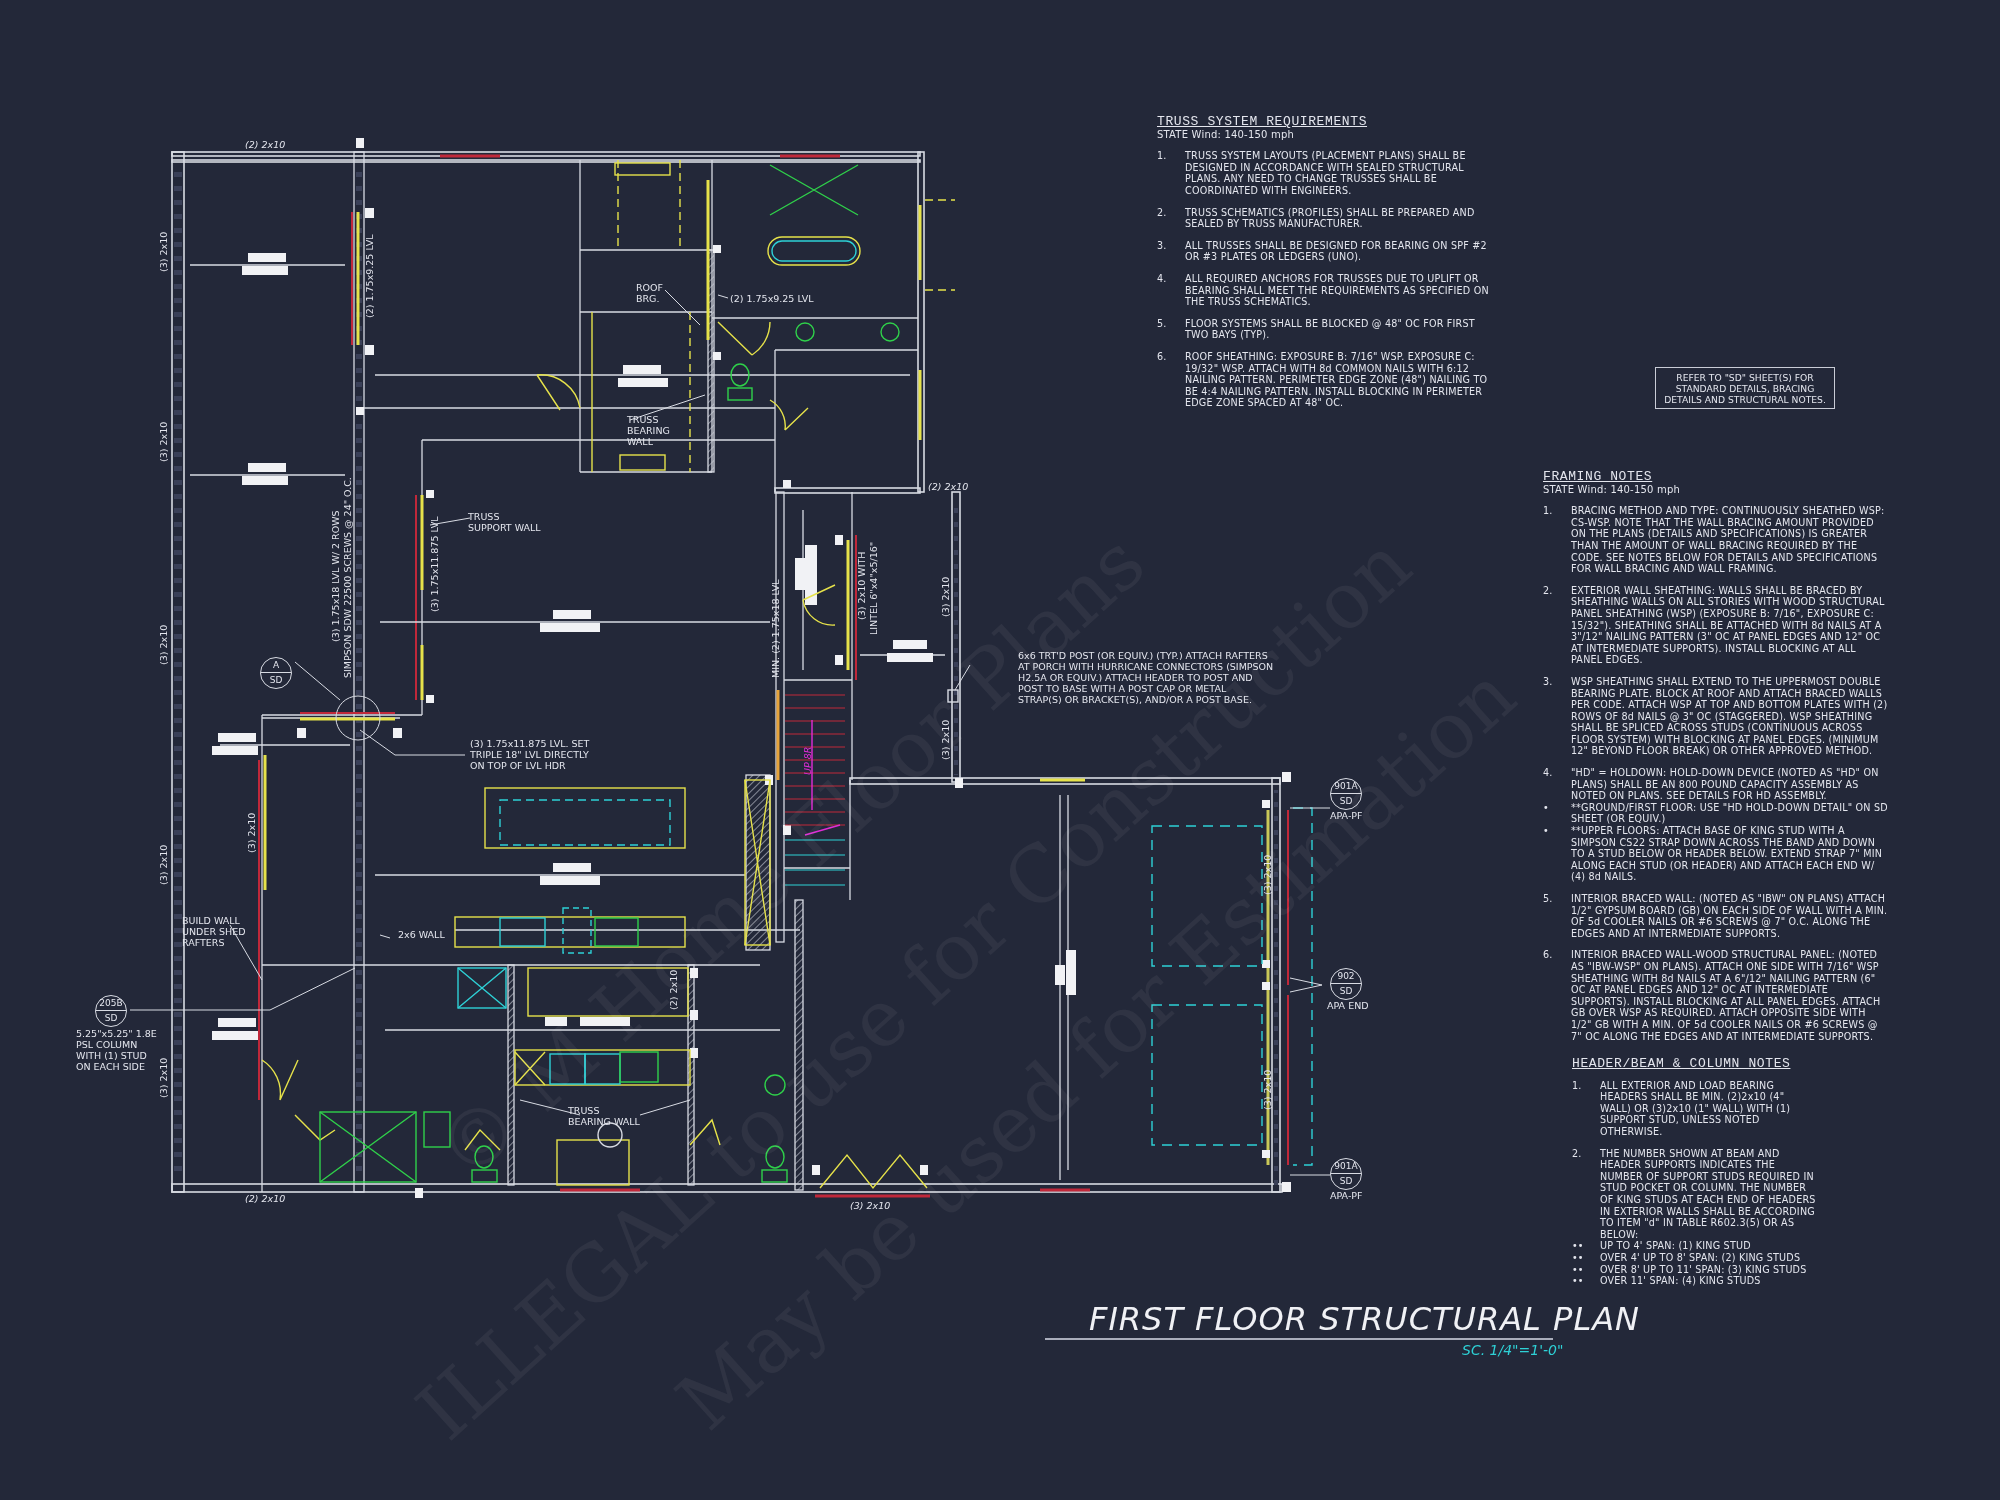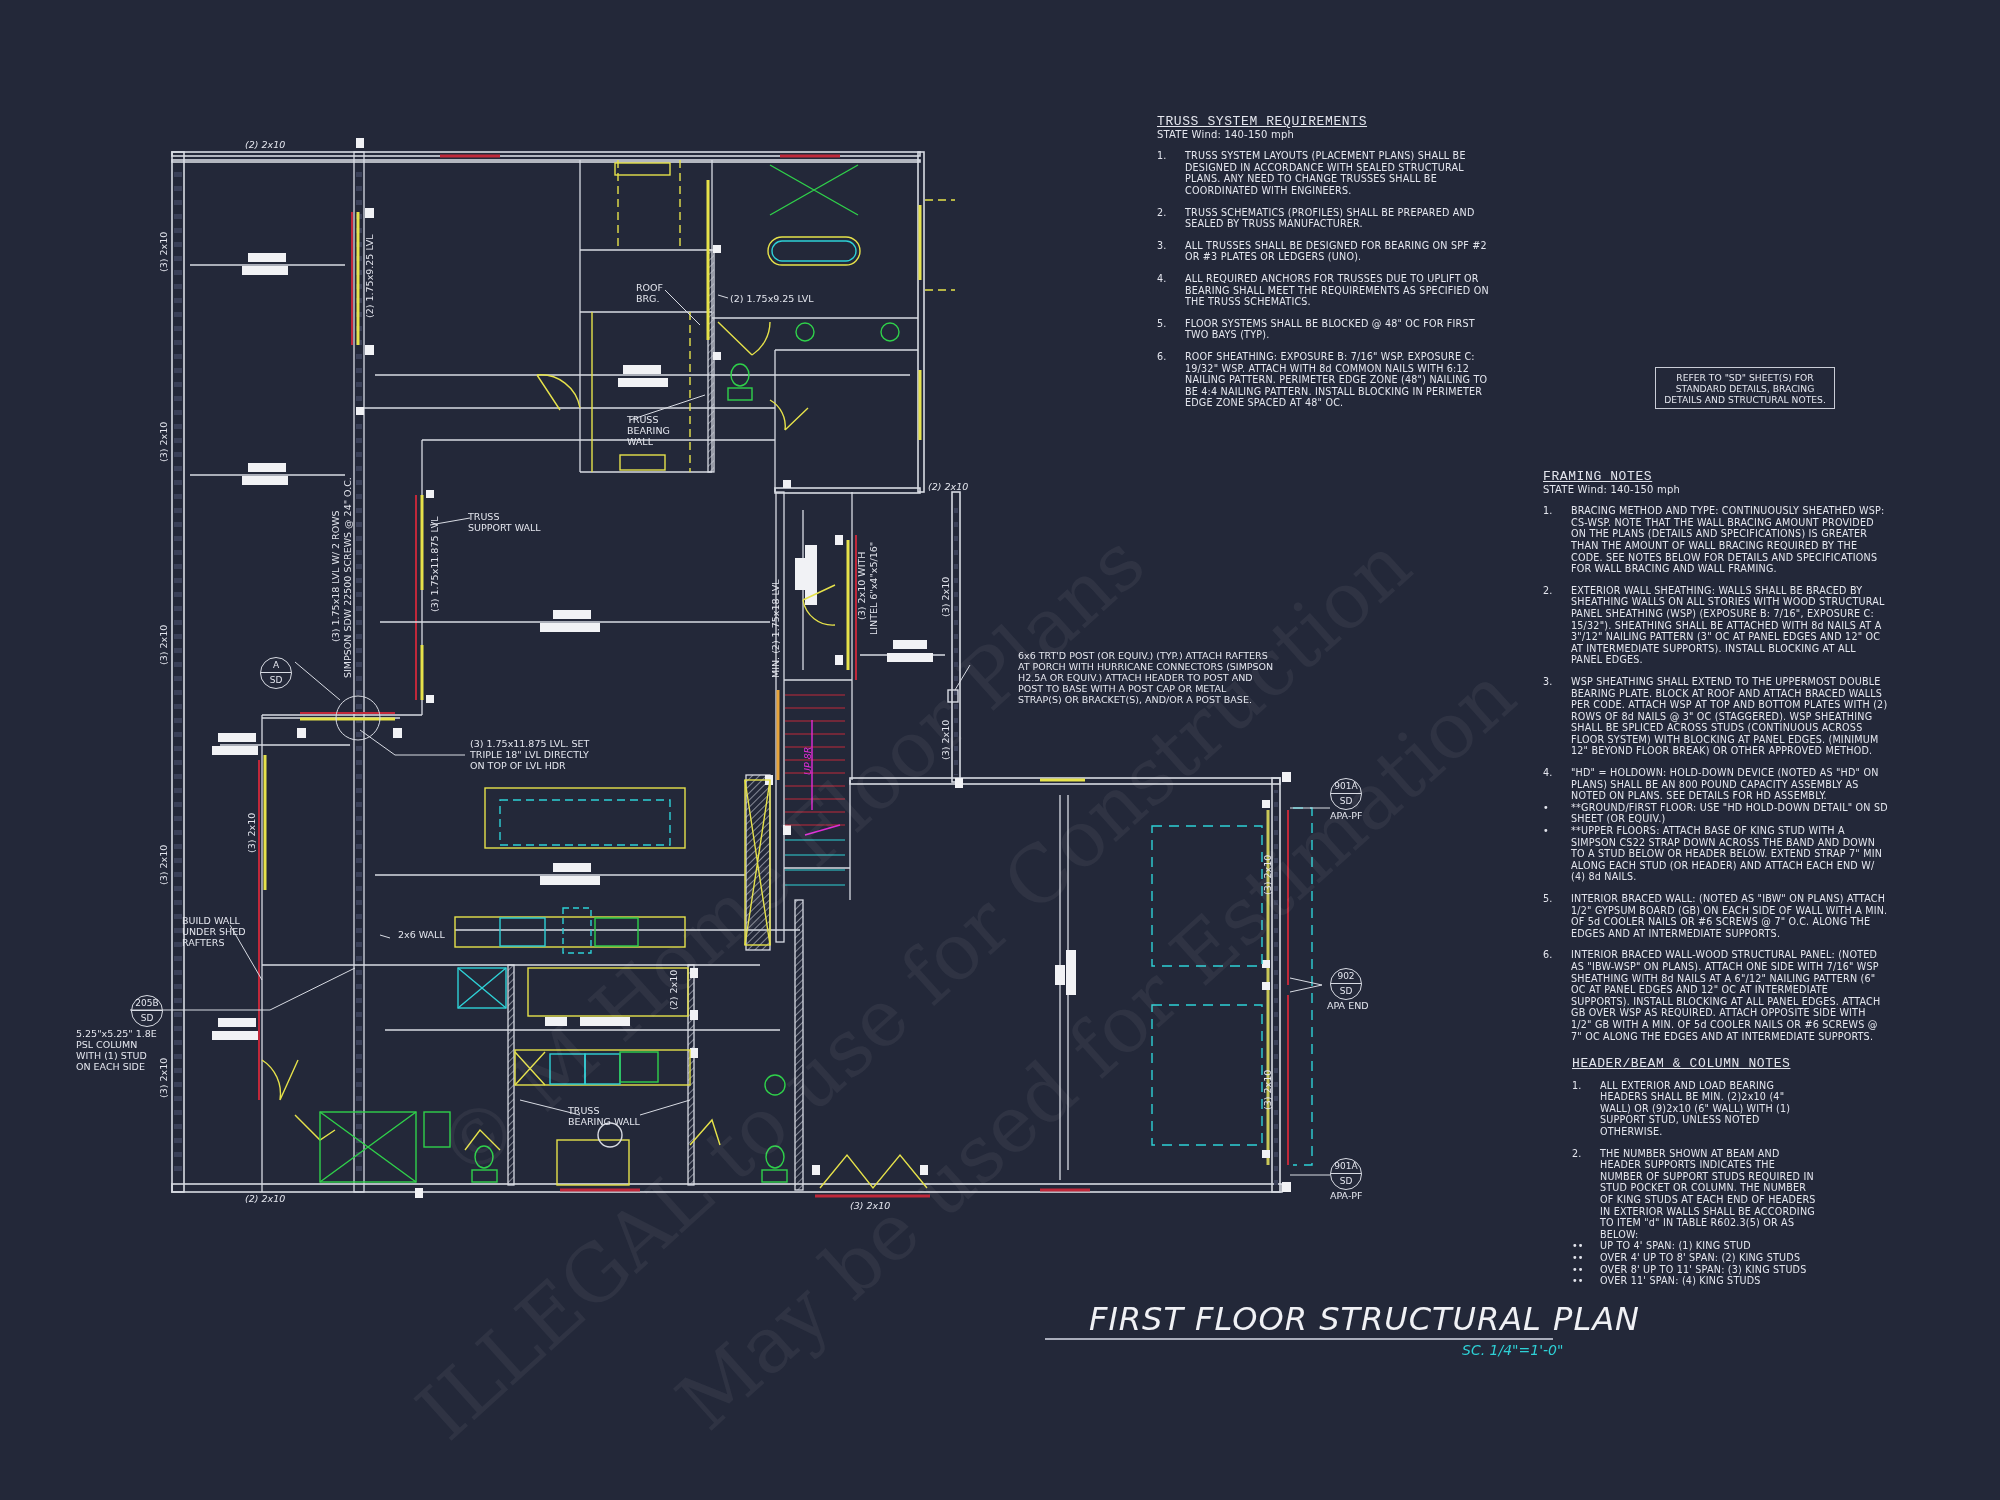--- a/index.html
+++ b/index.html
@@ -344,21 +344,21 @@
 <div class="lbl c" style="left:1018px;top:650px;white-space:pre;">6x6 TRT'D POST (OR EQUIV.) (TYP.) ATTACH RAFTERS
 AT PORCH WITH HURRICANE CONNECTORS (SIMPSON
 H2.5A OR EQUIV.) ATTACH HEADER TO POST AND
 POST TO BASE WITH A POST CAP OR METAL
 STRAP(S) OR BRACKET(S), AND/OR A POST BASE.</div>
 
 <div class="tag" style="left:260px;top:657px;">
   <span class="top">A</span>
   <span>SD</span>
 </div>
-<div class="tag" style="left:95px;top:995px;margin-left:36px;">
+<div class="tag" style="left:95px;top:995px;">
   <span class="top">205B</span>
   <span>SD</span>
 </div>
 <div class="tag" style="left:1330px;top:778px;">
   <span class="top">901A</span>
   <span>SD</span>
 </div>
 <div class="lbl" style="left:1330px;top:810px;">APA-PF</div>
 <div class="tag" style="left:1330px;top:968px;">
   <span class="top">902</span>
@@ -436,21 +436,21 @@
   <div class="item">
       <span class="num">6.</span>
       <span class="txt">INTERIOR BRACED WALL-WOOD STRUCTURAL PANEL: (NOTED AS "IBW-WSP" ON PLANS). ATTACH ONE SIDE WITH 7/16" WSP SHEATHING WITH 8d NAILS AT A 6"/12" NAILING PATTERN (6" OC AT PANEL EDGES AND 12" OC AT INTERMEDIATE SUPPORTS). INSTALL BLOCKING AT ALL PANEL EDGES. ATTACH GB OVER WSP AS REQUIRED. ATTACH OPPOSITE SIDE WITH 1/2" GB WITH A MIN. OF 5d COOLER NAILS OR #6 SCREWS @ 7" OC ALONG THE EDGES AND AT INTERMEDIATE SUPPORTS.</span>
     </div>
 </div>
 
 <div class="notes" style="left:1572px;top:1058px;width:245px;">
   <h3 style="margin-bottom:10px;">HEADER/BEAM &amp; COLUMN NOTES</h3>
   <div class="item">
       <span class="num">1.</span>
-      <span class="txt">ALL EXTERIOR AND LOAD BEARING HEADERS SHALL BE MIN. (2)2x10 (4" WALL) OR (9)2x10 (6" WALL) WITH (1) SUPPORT STUD, UNLESS NOTED OTHERWISE.</span>
+      <span class="txt">ALL EXTERIOR AND LOAD BEARING HEADERS SHALL BE MIN. (2)2x10 (4" WALL) OR (3)2x10 (1" WALL) WITH (1) SUPPORT STUD, UNLESS NOTED OTHERWISE.</span>
     </div>
   <div class="item" style="margin-bottom:0;">
       <span class="num">2.</span>
       <span class="txt">THE NUMBER SHOWN AT BEAM AND HEADER SUPPORTS INDICATES THE NUMBER OF SUPPORT STUDS REQUIRED IN STUD POCKET OR COLUMN. THE NUMBER OF KING STUDS AT EACH END OF HEADERS IN EXTERIOR WALLS SHALL BE ACCORDING TO ITEM "d" IN TABLE R602.3(5) OR AS BELOW:</span>
     </div>
   <div class="bullet">
       <span class="b">••</span>
       <span class="txt">UP TO 4' SPAN: (1) KING STUD</span>
     </div>
   <div class="bullet">

